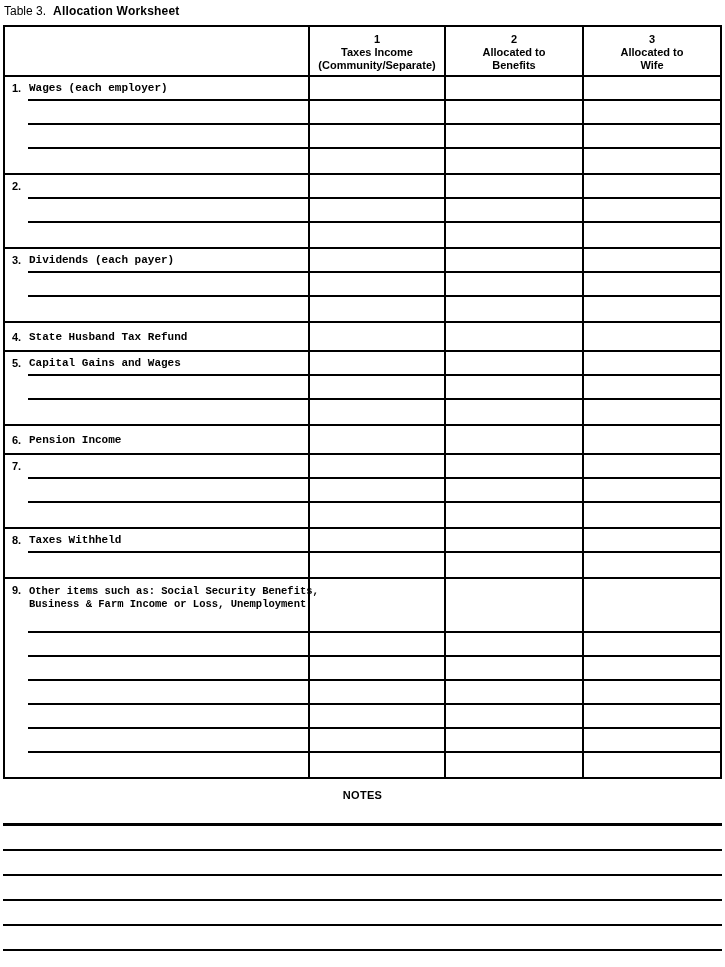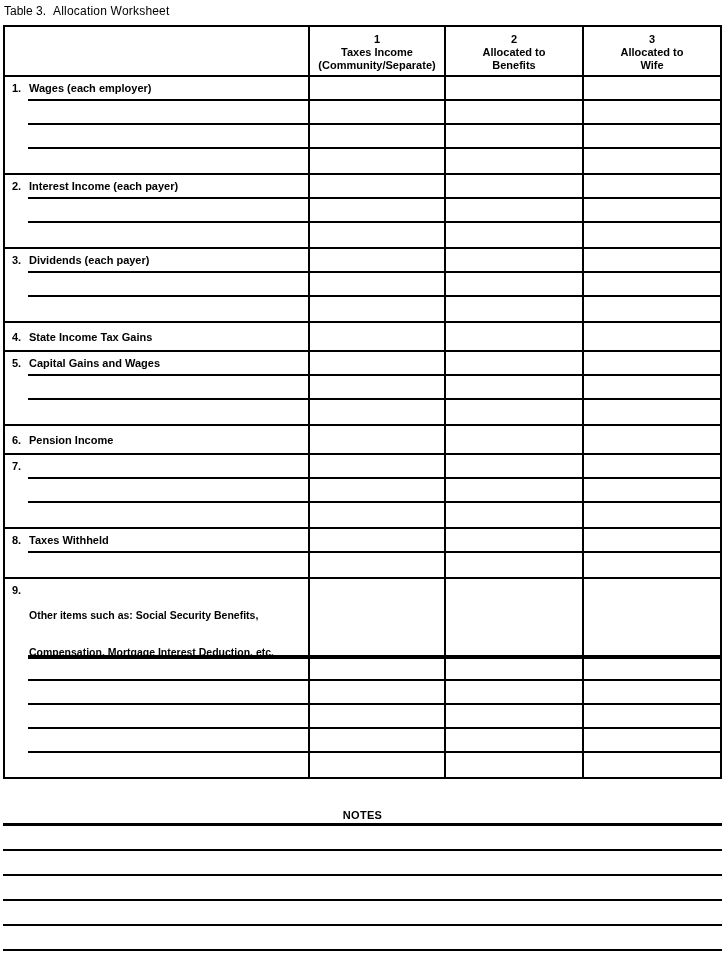--- a/index.html
+++ b/index.html
@@ -7,21 +7,21 @@
   body {
     width:725px; height:967px; overflow:hidden;
     font-family:"Liberation Sans","DejaVu Sans",sans-serif;
     color:#000;
   }
   .page { padding:3px 3px 0 3px; }
 
   
   .title-line { margin:1px 0 0 1px; font-size:12px; line-height:15px; }
   .title-prefix { font-weight:normal; }
-  .title-main { font-weight:normal; margin-left:7px; letter-spacing:.2px; }
+  .title-main { font-weight:bold; margin-left:7px; letter-spacing:.2px; }
 
   
   .worksheet { width:719px; border:2px solid #000; margin-top:6px; background:#fff; }
   .row { display:grid; grid-template-columns:305px 136px 138px 1fr; }
   .cell { position:relative; }
   .c0, .c1, .c2 { border-right:2px solid #000; }
   .underlined { border-bottom:2px solid #000; }
   .fill-line { position:absolute; left:23px; right:0; bottom:0; height:2px; background:#000; }
 
   .header-row { height:50px; border-bottom:2px solid #000; }
@@ -30,27 +30,27 @@
   .h24 { height:24px; }
   .h27 { height:27px; }
   .h54 { height:54px; }
 
   .section { border-bottom:2px solid #000; }
   .section:last-child { border-bottom:0; }
 
   .label-cell { display:flex; padding:5px 2px 0 7px; font-weight:bold; font-size:11px; line-height:13px; }
   .row.h27 > .label-cell { padding-top:8px; }
   .item-num { flex:0 0 17px; width:17px; }
-  .item-text { white-space:nowrap; }
+  .item-text { white-space:nowrap;font-family:Liberation Mono, monospace; }
   .item-text.multi { white-space:normal; font-size:10.5px; line-height:12.8px; padding-top:1px; }
-  .item-text-line { white-space:nowrap;margin-top:24px; }
+  .item-text-line { white-space:nowrap; }
 
   
   .notes-title { height:47px; border-bottom:3px solid #000; text-align:center;
-                 font-weight:bold; font-size:11px; padding-top:30px; letter-spacing:.3px; }
+                 font-weight:bold; font-size:11px; padding-top:10px; letter-spacing:.3px; }
   .note-row { height:25px; border-bottom:2px solid #000; }
 </style>
 </head>
 <body>
 
 <div class="page">
 
   <div class="title-line">
     <span class="title-prefix">Table 3.</span><span class="title-main">Allocation Worksheet</span>
   </div>
@@ -106,21 +106,20 @@
             <div class="cell c0"></div>
             <div class="cell c1"></div>
             <div class="cell c2"></div>
             <div class="cell c3"></div>
           </div>
         </div>
         <div class="section">
           <div class="row h24">
             <div class="cell c0 label-cell">
               <div class="item-num">2.</div>
-              <div class="item-text">Interest Income (each payer)</div>
               <div class="fill-line"></div>
             </div>
             <div class="cell c1 underlined"></div>
             <div class="cell c2 underlined"></div>
             <div class="cell c3 underlined"></div>
           </div>
           <div class="row h24">
             <div class="cell c0">
               <div class="fill-line"></div>
             </div>
@@ -158,21 +157,21 @@
             <div class="cell c0"></div>
             <div class="cell c1"></div>
             <div class="cell c2"></div>
             <div class="cell c3"></div>
           </div>
         </div>
         <div class="section">
           <div class="row h27">
             <div class="cell c0 label-cell">
               <div class="item-num">4.</div>
-              <div class="item-text">State Income Tax Gains</div>
+              <div class="item-text">State Husband Tax Refund</div>
             </div>
             <div class="cell c1"></div>
             <div class="cell c2"></div>
             <div class="cell c3"></div>
           </div>
         </div>
         <div class="section">
           <div class="row h24">
             <div class="cell c0 label-cell">
               <div class="item-num">5.</div>
@@ -251,21 +250,21 @@
             <div class="cell c2"></div>
             <div class="cell c3"></div>
           </div>
         </div>
         <div class="section">
           <div class="row h54">
             <div class="cell c0 label-cell">
               <div class="item-num">9.</div>
               <div class="item-text multi">
                 <div class="item-text-line">Other items such as: Social Security Benefits,</div>
-                <div class="item-text-line">Compensation, Mortgage Interest Deduction, etc.</div>
+                <div class="item-text-line">Business &amp; Farm Income or Loss, Unemployment</div>
               </div>
               <div class="fill-line"></div>
             </div>
             <div class="cell c1 underlined"></div>
             <div class="cell c2 underlined"></div>
             <div class="cell c3 underlined"></div>
           </div>
           <div class="row h24">
             <div class="cell c0">
               <div class="fill-line"></div>

